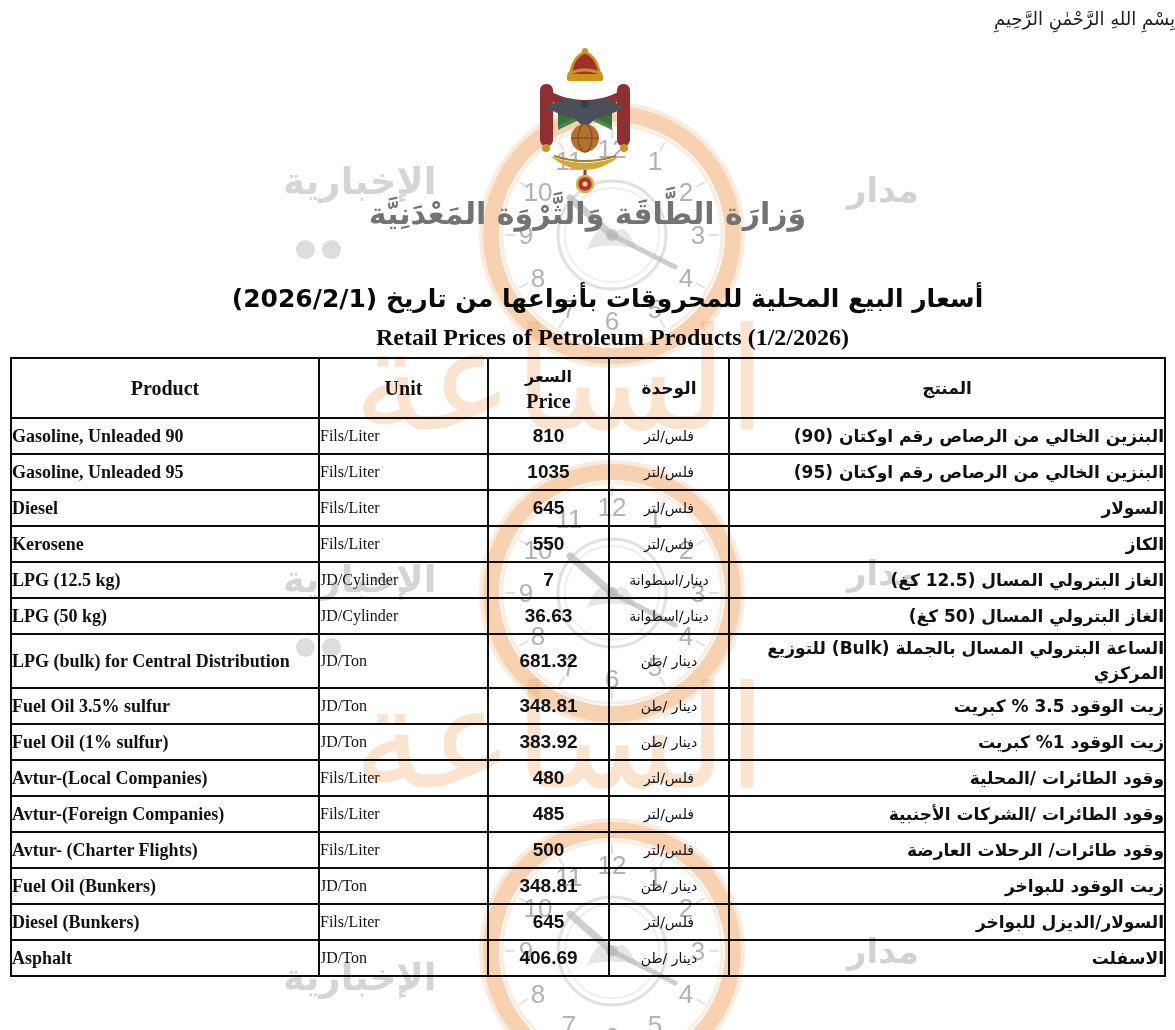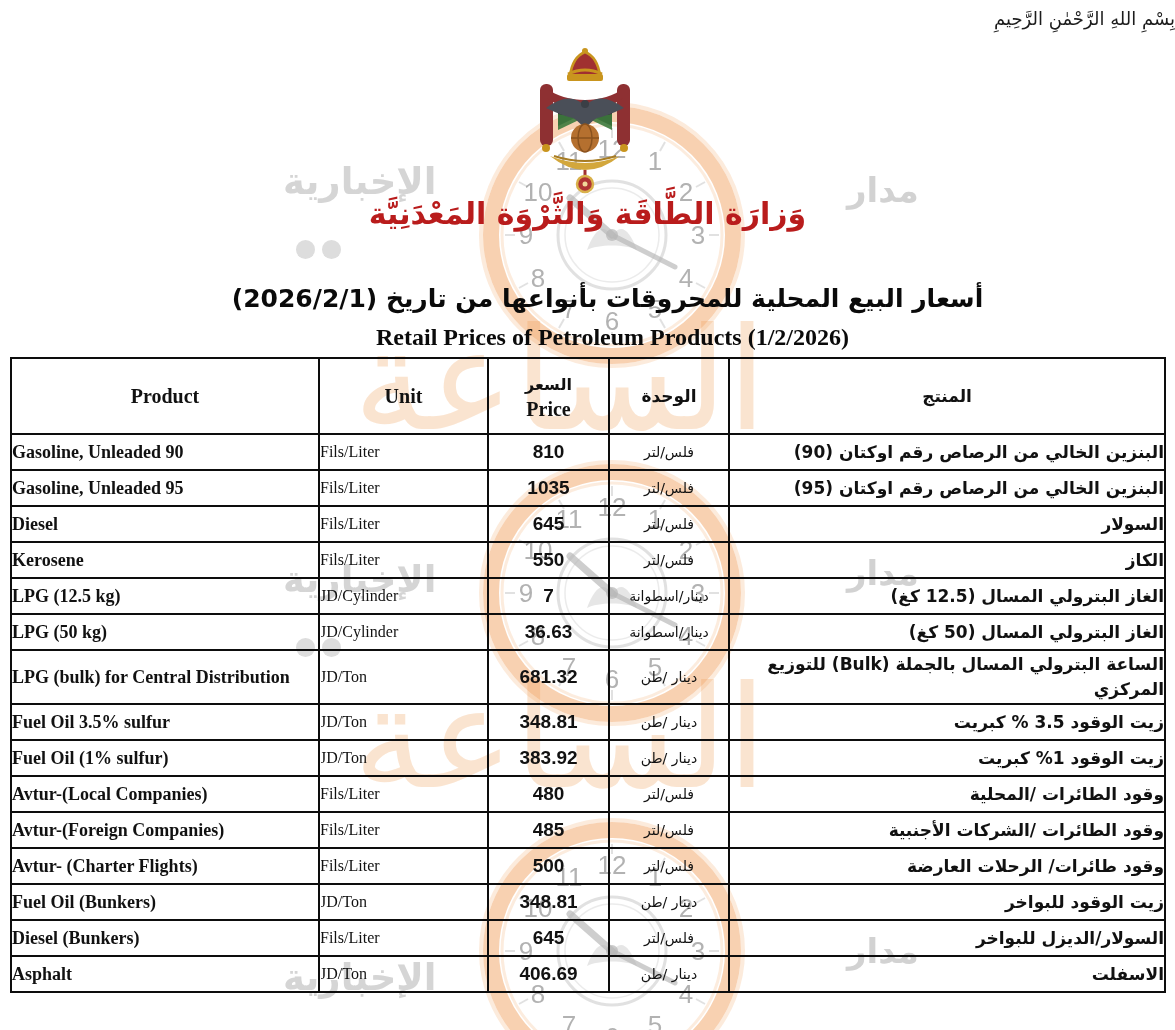--- a/index.html
+++ b/index.html
@@ -17,32 +17,32 @@
   .wm-dots i{display:block;width:19px;height:19px;border-radius:50%;background:#dddddd;}
   .wm-big{position:absolute;left:290px;width:540px;text-align:center;
           font-family:"DejaVu Sans",sans-serif;font-weight:400;font-size:142px;line-height:1.05;
           color:#ef9a4e;opacity:.26;direction:rtl;}
   
   .content{position:absolute;inset:0;z-index:1;}
   .bismillah{position:absolute;top:8px;left:0;width:1175px;
              font-family:"DejaVu Sans",sans-serif;font-size:18px;color:#1c1c1c;direction:rtl;}
   .emblem{position:absolute;left:488px;top:44px;}
   .ministry{position:absolute;top:196px;left:0;width:1175px;text-align:center;direction:rtl;
-            font-family:"DejaVu Sans",sans-serif;font-weight:700;font-size:30px;color:#b91c1c;
+            font-family:"DejaVu Sans",sans-serif;font-weight:700;font-size:30px;color:#737373;
             letter-spacing:1px;}
   .title-ar{position:absolute;top:284px;left:0;width:1215px;text-align:center;direction:rtl;
             font-family:"DejaVu Sans",sans-serif;font-weight:700;font-size:25px;color:#0a0a0a;}
   .title-en{position:absolute;top:324px;left:0;width:1225px;text-align:center;
             font-family:"Liberation Serif",serif;font-weight:700;font-size:24px;color:#0a0a0a;}
   
   table.prices{position:absolute;left:10px;top:357px;width:1154px;border-collapse:collapse;
                table-layout:fixed;background:transparent;}
   table.prices th, table.prices td{border:2px solid #0d0d0d;padding:0;vertical-align:middle;
                background:transparent;overflow:hidden;}
-  thead tr{height:76px;}
+  thead tr{height:60px;}
   tbody tr{height:36px;}
   tbody tr.tall{height:54px;}
   th{font-family:"Liberation Serif",serif;font-weight:700;font-size:20px;text-align:center;
      vertical-align:top;padding-top:4px;}
   th.ar{font-family:"DejaVu Sans",sans-serif;font-size:17px;padding-top:8px;direction:rtl;margin-top:36px;}
   .h-ar{font-family:"DejaVu Sans",sans-serif;font-size:16px;font-weight:700;direction:rtl;margin-top:3px;}
   .h-en{font-family:"Liberation Serif",serif;font-size:20px;font-weight:700;margin-top:4px;}
   td.p-en{font-family:"Liberation Serif",serif;font-weight:700;font-size:18px;
           text-align:left;padding-left:11px;white-space:nowrap;}
   td.u-en{font-family:"Liberation Serif",serif;font-size:16px;text-align:left;padding-left:8px;

